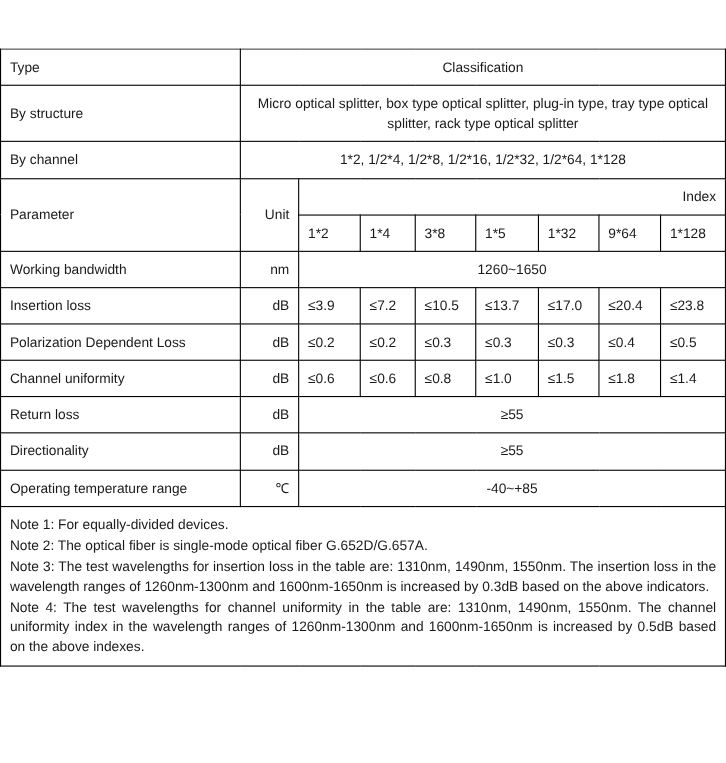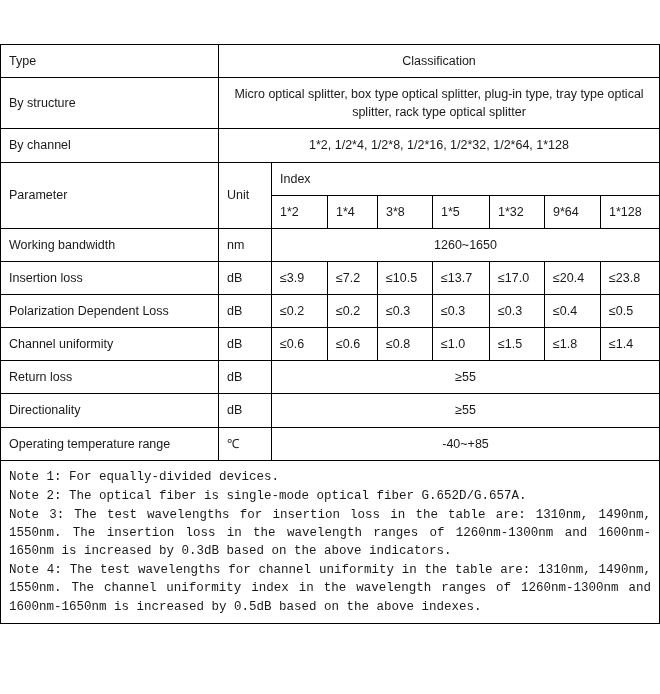--- a/index.html
+++ b/index.html
@@ -34,39 +34,40 @@
     line-height: 1.45;
     padding: 7px 8px;
     vertical-align: middle;
     background: #ffffff;
   }
   td.label {
     padding-left: 8px;
   }
   td.unit {
     padding-left: 8px;
+    text-align: right;
   }
   td.val {
     padding-left: 8px;
     text-align: center;
   }
   td.num {
     padding-left: 8px;
     white-space: nowrap;
   }
   td.idx-head {
     padding-left: 8px;
+    text-align: right;
   }
   td.notes {
     border: 1px solid #000000;
     border-top: 1px solid #000000;
     padding: 6px 8px 8px 8px;
     font-size: 12.5px;
     line-height: 1.52;
-    font-family: Liberation Mono, monospace;
   }
   .note {
     margin: 0 0 1px 0;
     text-align: justify;
     text-justify: inter-word;
   }
   .note:last-child {
     margin-bottom: 0;
   }
   .tall {

